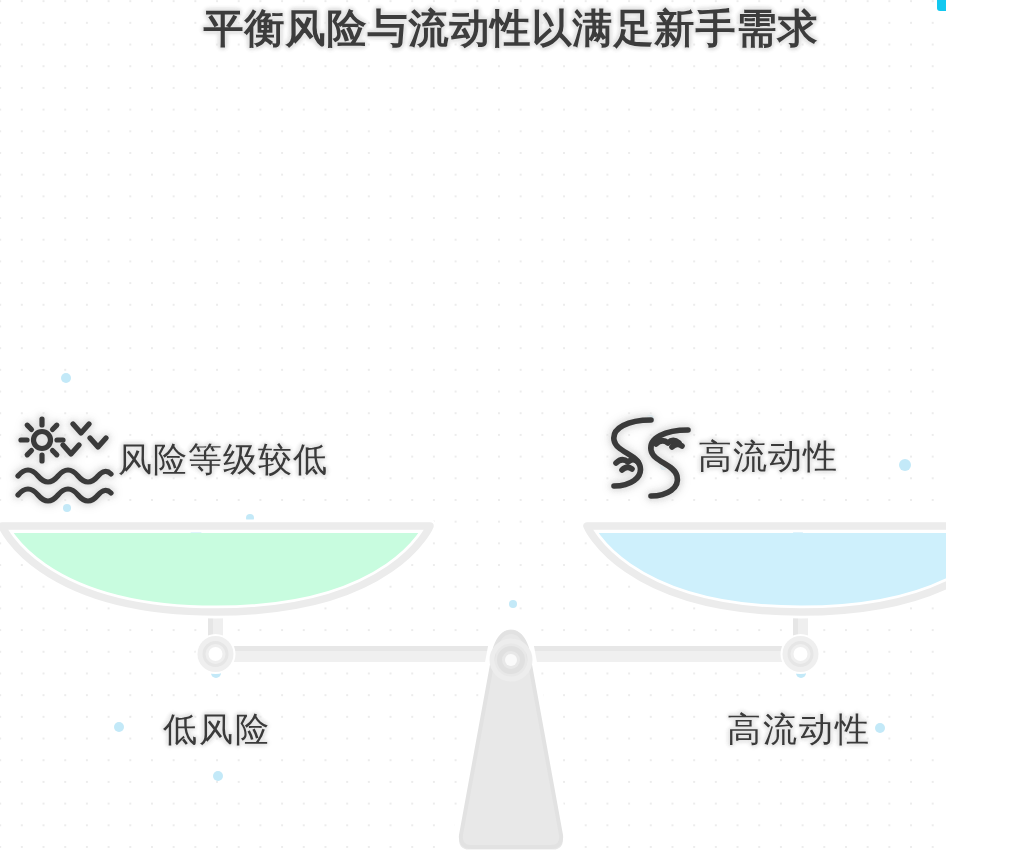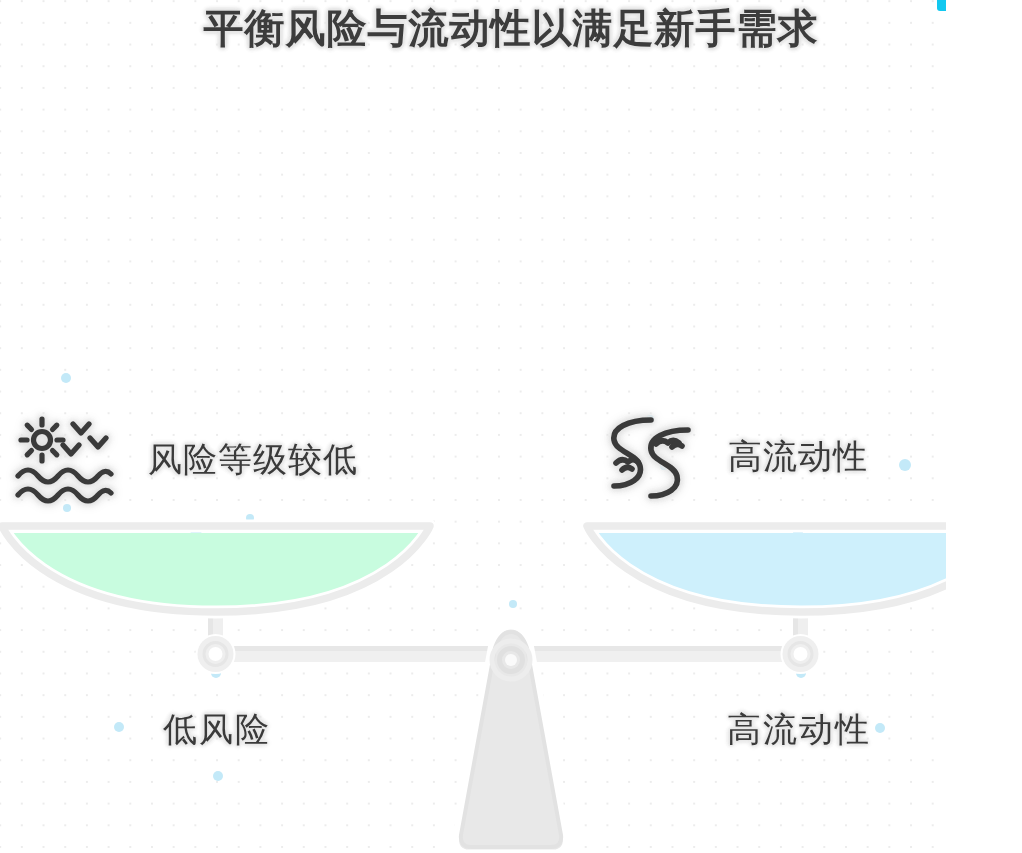--- a/index.html
+++ b/index.html
@@ -58,21 +58,21 @@
       2px 0 4px #e4e4e4, -2px 0 4px #e4e4e4,
       0 2px 4px #e4e4e4, 0 -2px 4px #e4e4e4;
   }
 
   
   .feature {
     position: absolute;
     top: 414px;
     display: flex;
     align-items: center;
-    gap: 30px;
+    gap: 0;
   }
   #feature-left  { left: 14px; }
   #feature-right { left: 604px; }
 
   .feature-icon {
     width: 104px;
     height: 92px;
     flex: 0 0 auto;
     filter: drop-shadow(0 0 2.5px #e2e2e2) drop-shadow(0 0 2.5px #e2e2e2)
             drop-shadow(0 0 4px #e6e6e6);

